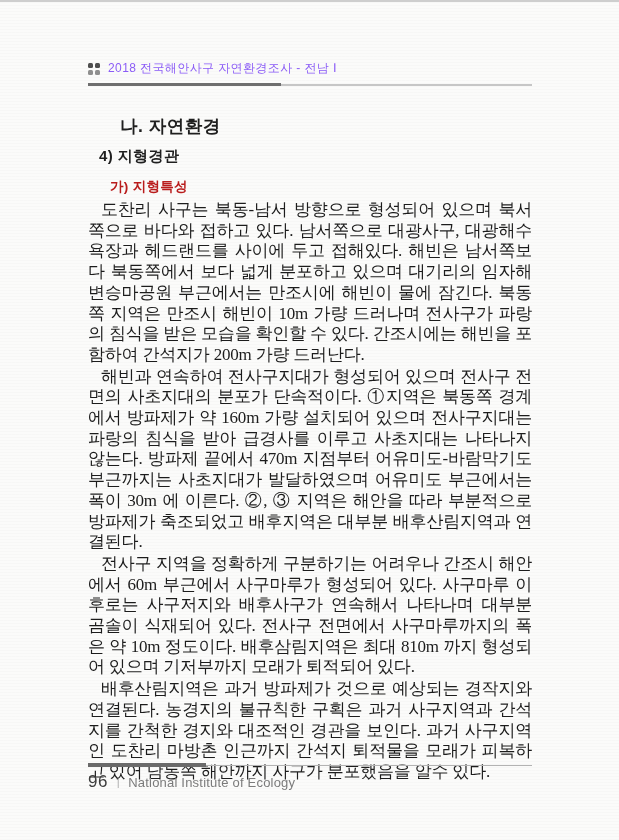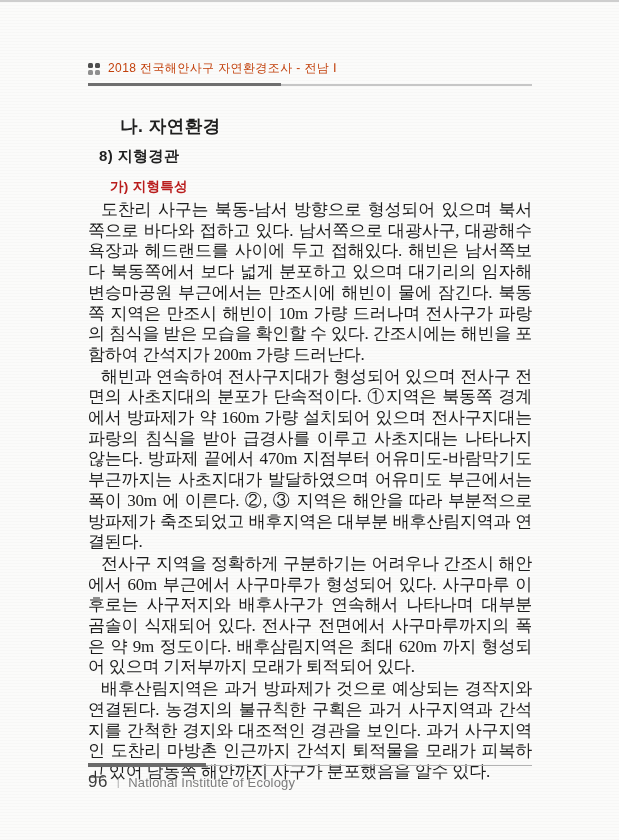--- a/index.html
+++ b/index.html
@@ -51,21 +51,21 @@
     display: block;
     width: 5px; height: 5px;
     border-radius: 1.5px;
   }
   .dots-grid i.d1, .dots-grid i.d2 { background: #4e4e4e; }
   .dots-grid i.d3, .dots-grid i.d4 { background: #8f8f8f; }
 
   .header-title {
     font-size: 12px;
     letter-spacing: 0.4px;
-    color: #c2410c;
+    color: #8b5cf6;
     white-space: nowrap;
   }
   .header-rule {
     position: absolute;
     left: 88px;
     top: 83px;
     width: 444px;
     display: flex;
     align-items: center;
   }
@@ -167,27 +167,27 @@
       <i class="d4"></i>
   </span>
   <span class="header-title">2018 전국해안사구 자연환경조사 - 전남 Ⅰ</span>
 </div>
 <div class="header-rule">
   <div class="dark"></div>
   <div class="light"></div>
 </div>
 
 <div class="h1">나. 자연환경</div>
-<div class="h2">8) 지형경관</div>
+<div class="h2">4) 지형경관</div>
 <div class="h3">가) 지형특성</div>
 
 <div class="body-text">
   <p>도찬리 사구는 북동-남서 방향으로 형성되어 있으며 북서쪽으로 바다와 접하고 있다. 남서쪽으로 대광사구, 대광해수욕장과 헤드랜드를 사이에 두고 접해있다. 해빈은 남서쪽보다 북동쪽에서 보다 넓게 분포하고 있으며 대기리의 임자해변승마공원 부근에서는 만조시에 해빈이 물에 잠긴다. 북동쪽 지역은 만조시 해빈이 10m 가량 드러나며 전사구가 파랑의 침식을 받은 모습을 확인할 수 있다. 간조시에는 해빈을 포함하여 간석지가 200m 가량 드러난다.</p>
   <p>해빈과 연속하여 전사구지대가 형성되어 있으며 전사구 전면의 사초지대의 분포가 단속적이다. ①지역은 북동쪽 경계에서 방파제가 약 160m 가량 설치되어 있으며 전사구지대는 파랑의 침식을 받아 급경사를 이루고 사초지대는 나타나지 않는다. 방파제 끝에서 470m 지점부터 어유미도-바람막기도 부근까지는 사초지대가 발달하였으며 어유미도 부근에서는 폭이 30m 에 이른다. ②, ③ 지역은 해안을 따라 부분적으로 방파제가 축조되었고 배후지역은 대부분 배후산림지역과 연결된다.</p>
-  <p>전사구 지역을 정확하게 구분하기는 어려우나 간조시 해안에서 60m 부근에서 사구마루가 형성되어 있다. 사구마루 이후로는 사구저지와 배후사구가 연속해서 나타나며 대부분 곰솔이 식재되어 있다. 전사구 전면에서 사구마루까지의 폭은 약 9m 정도이다. 배후삼림지역은 최대 620m 까지 형성되어 있으며 기저부까지 모래가 퇴적되어 있다.</p>
+  <p>전사구 지역을 정확하게 구분하기는 어려우나 간조시 해안에서 60m 부근에서 사구마루가 형성되어 있다. 사구마루 이후로는 사구저지와 배후사구가 연속해서 나타나며 대부분 곰솔이 식재되어 있다. 전사구 전면에서 사구마루까지의 폭은 약 10m 정도이다. 배후삼림지역은 최대 810m 까지 형성되어 있으며 기저부까지 모래가 퇴적되어 있다.</p>
   <p>배후산림지역은 과거 방파제가 것으로 예상되는 경작지와 연결된다. 농경지의 불규칙한 구획은 과거 사구지역과 간석지를 간척한 경지와 대조적인 경관을 보인다. 과거 사구지역인 도찬리 마방촌 인근까지 간석지 퇴적물을 모래가 피복하고 있어 남동쪽 해안까지 사구가 분포했음을 알수 있다.</p>
 </div>
 
 <div class="footer-rule">
   <div class="dark"></div>
   <div class="light"></div>
 </div>
 <div class="footer-text">
   <span class="page-number">96</span>
   <span class="footer-sep">|</span>

